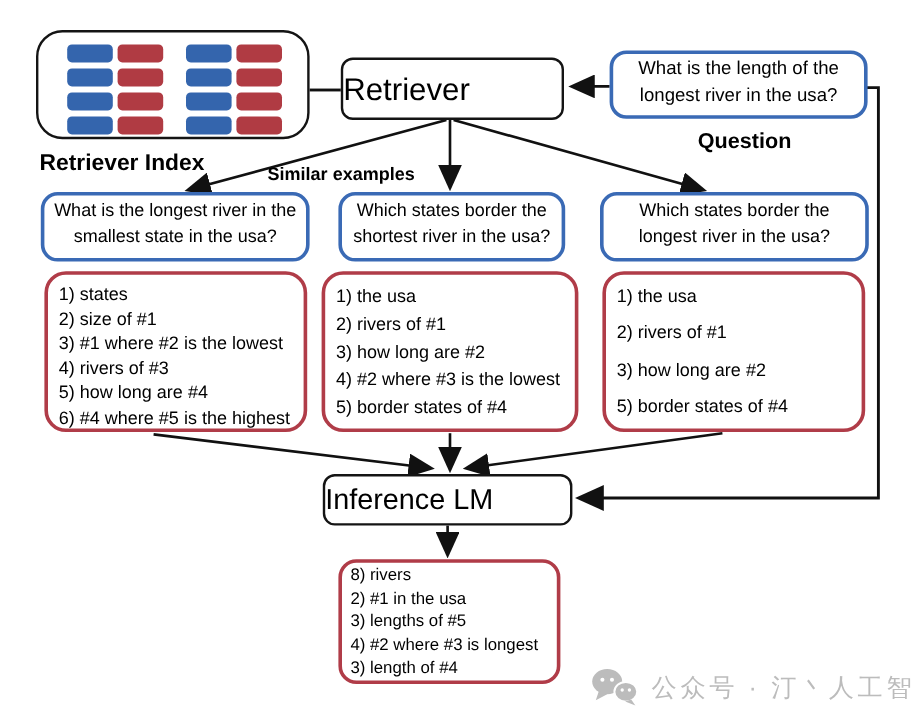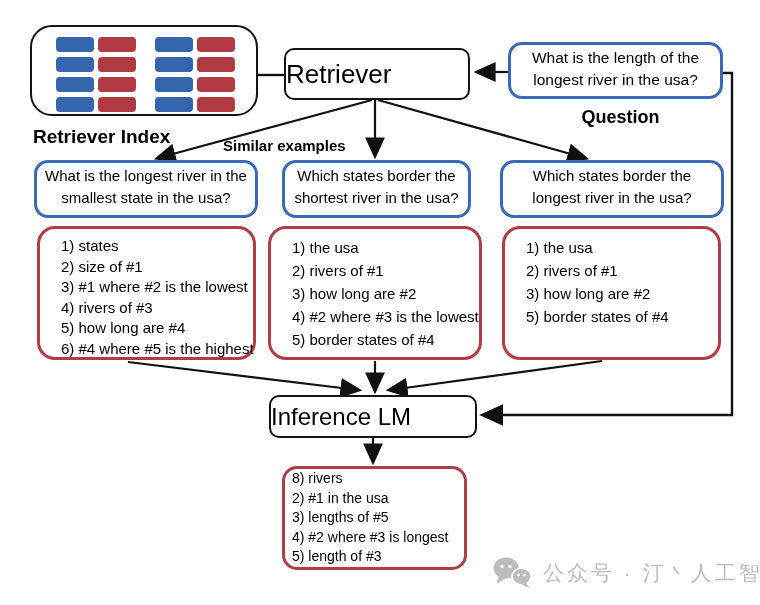--- a/index.html
+++ b/index.html
@@ -27,21 +27,21 @@
   .retriever{left:284px;top:48px;width:186px;height:52px;font-size:26px;}
   .question{left:508px;top:42px;width:215px;height:57px;font-size:15.5px;line-height:1.45;padding:2px 6px;}
   .question-label{left:508px;top:107px;width:225px;text-align:center;font-size:18px;}
   .similar-label{left:223px;top:137px;font-size:15px;}
 
   .ex-q{top:160px;height:58px;font-size:15px;line-height:1.45;padding:2px 4px;}
   .ex-q1{left:34px;width:224px;}
   .ex-q2{left:282px;width:189px;}
   .ex-q3{left:500px;width:224px;}
 
-  .steps{top:226px;height:134px;font-size:15px;padding:7px 21px;display:flex;flex-direction:column;justify-content:flex-start;}
+  .steps{top:226px;height:134px;font-size:15px;padding:7px 9px;display:flex;flex-direction:column;justify-content:space-between;}
   .steps .step-line{white-space:nowrap;line-height:20.5px;}
   .steps5 .step-line{line-height:23px;}
   .st1{left:37px;width:219px;}
   .st2{left:268px;width:214px;}
   .st3{left:502px;width:219px;}
 
   .inference{left:269px;top:395px;width:208px;height:43px;font-size:24px;}
 
   .output{left:282px;top:466px;width:185px;height:104px;border-radius:15px;font-size:14px;padding:5px 7px;display:flex;flex-direction:column;justify-content:center;}
   .output .step-line{white-space:nowrap;line-height:19.5px;}
@@ -153,21 +153,21 @@
 
   <div class="box plain inference">
     <span>Inference LM</span>
   </div>
 
   <div class="box redlist output">
       <div class="step-line">8) rivers</div>
       <div class="step-line">2) #1 in the usa</div>
       <div class="step-line">3) lengths of #5</div>
       <div class="step-line">4) #2 where #3 is longest</div>
-      <div class="step-line">5) length of #3</div>
+      <div class="step-line">3) length of #4</div>
     </div>
 
   <div class="watermark">
     <svg width="42" height="33" viewBox="0 0 42 33">
       <ellipse cx="14" cy="12" rx="12.5" ry="10.5" fill="currentColor"></ellipse>
       <path d="M7,20 L4.5,27.5 L14,22.5 z" fill="currentColor"></path>
       <ellipse cx="29.5" cy="20.5" rx="9.5" ry="8.2" fill="currentColor" stroke="#ffffff" stroke-width="1.6"></ellipse>
       <path d="M34,27 L37.5,32 L29,28.5 z" fill="currentColor"></path>
       <circle cx="10" cy="10.5" r="1.7" fill="#ffffff"></circle>
       <circle cx="18" cy="10.5" r="1.7" fill="#ffffff"></circle>

